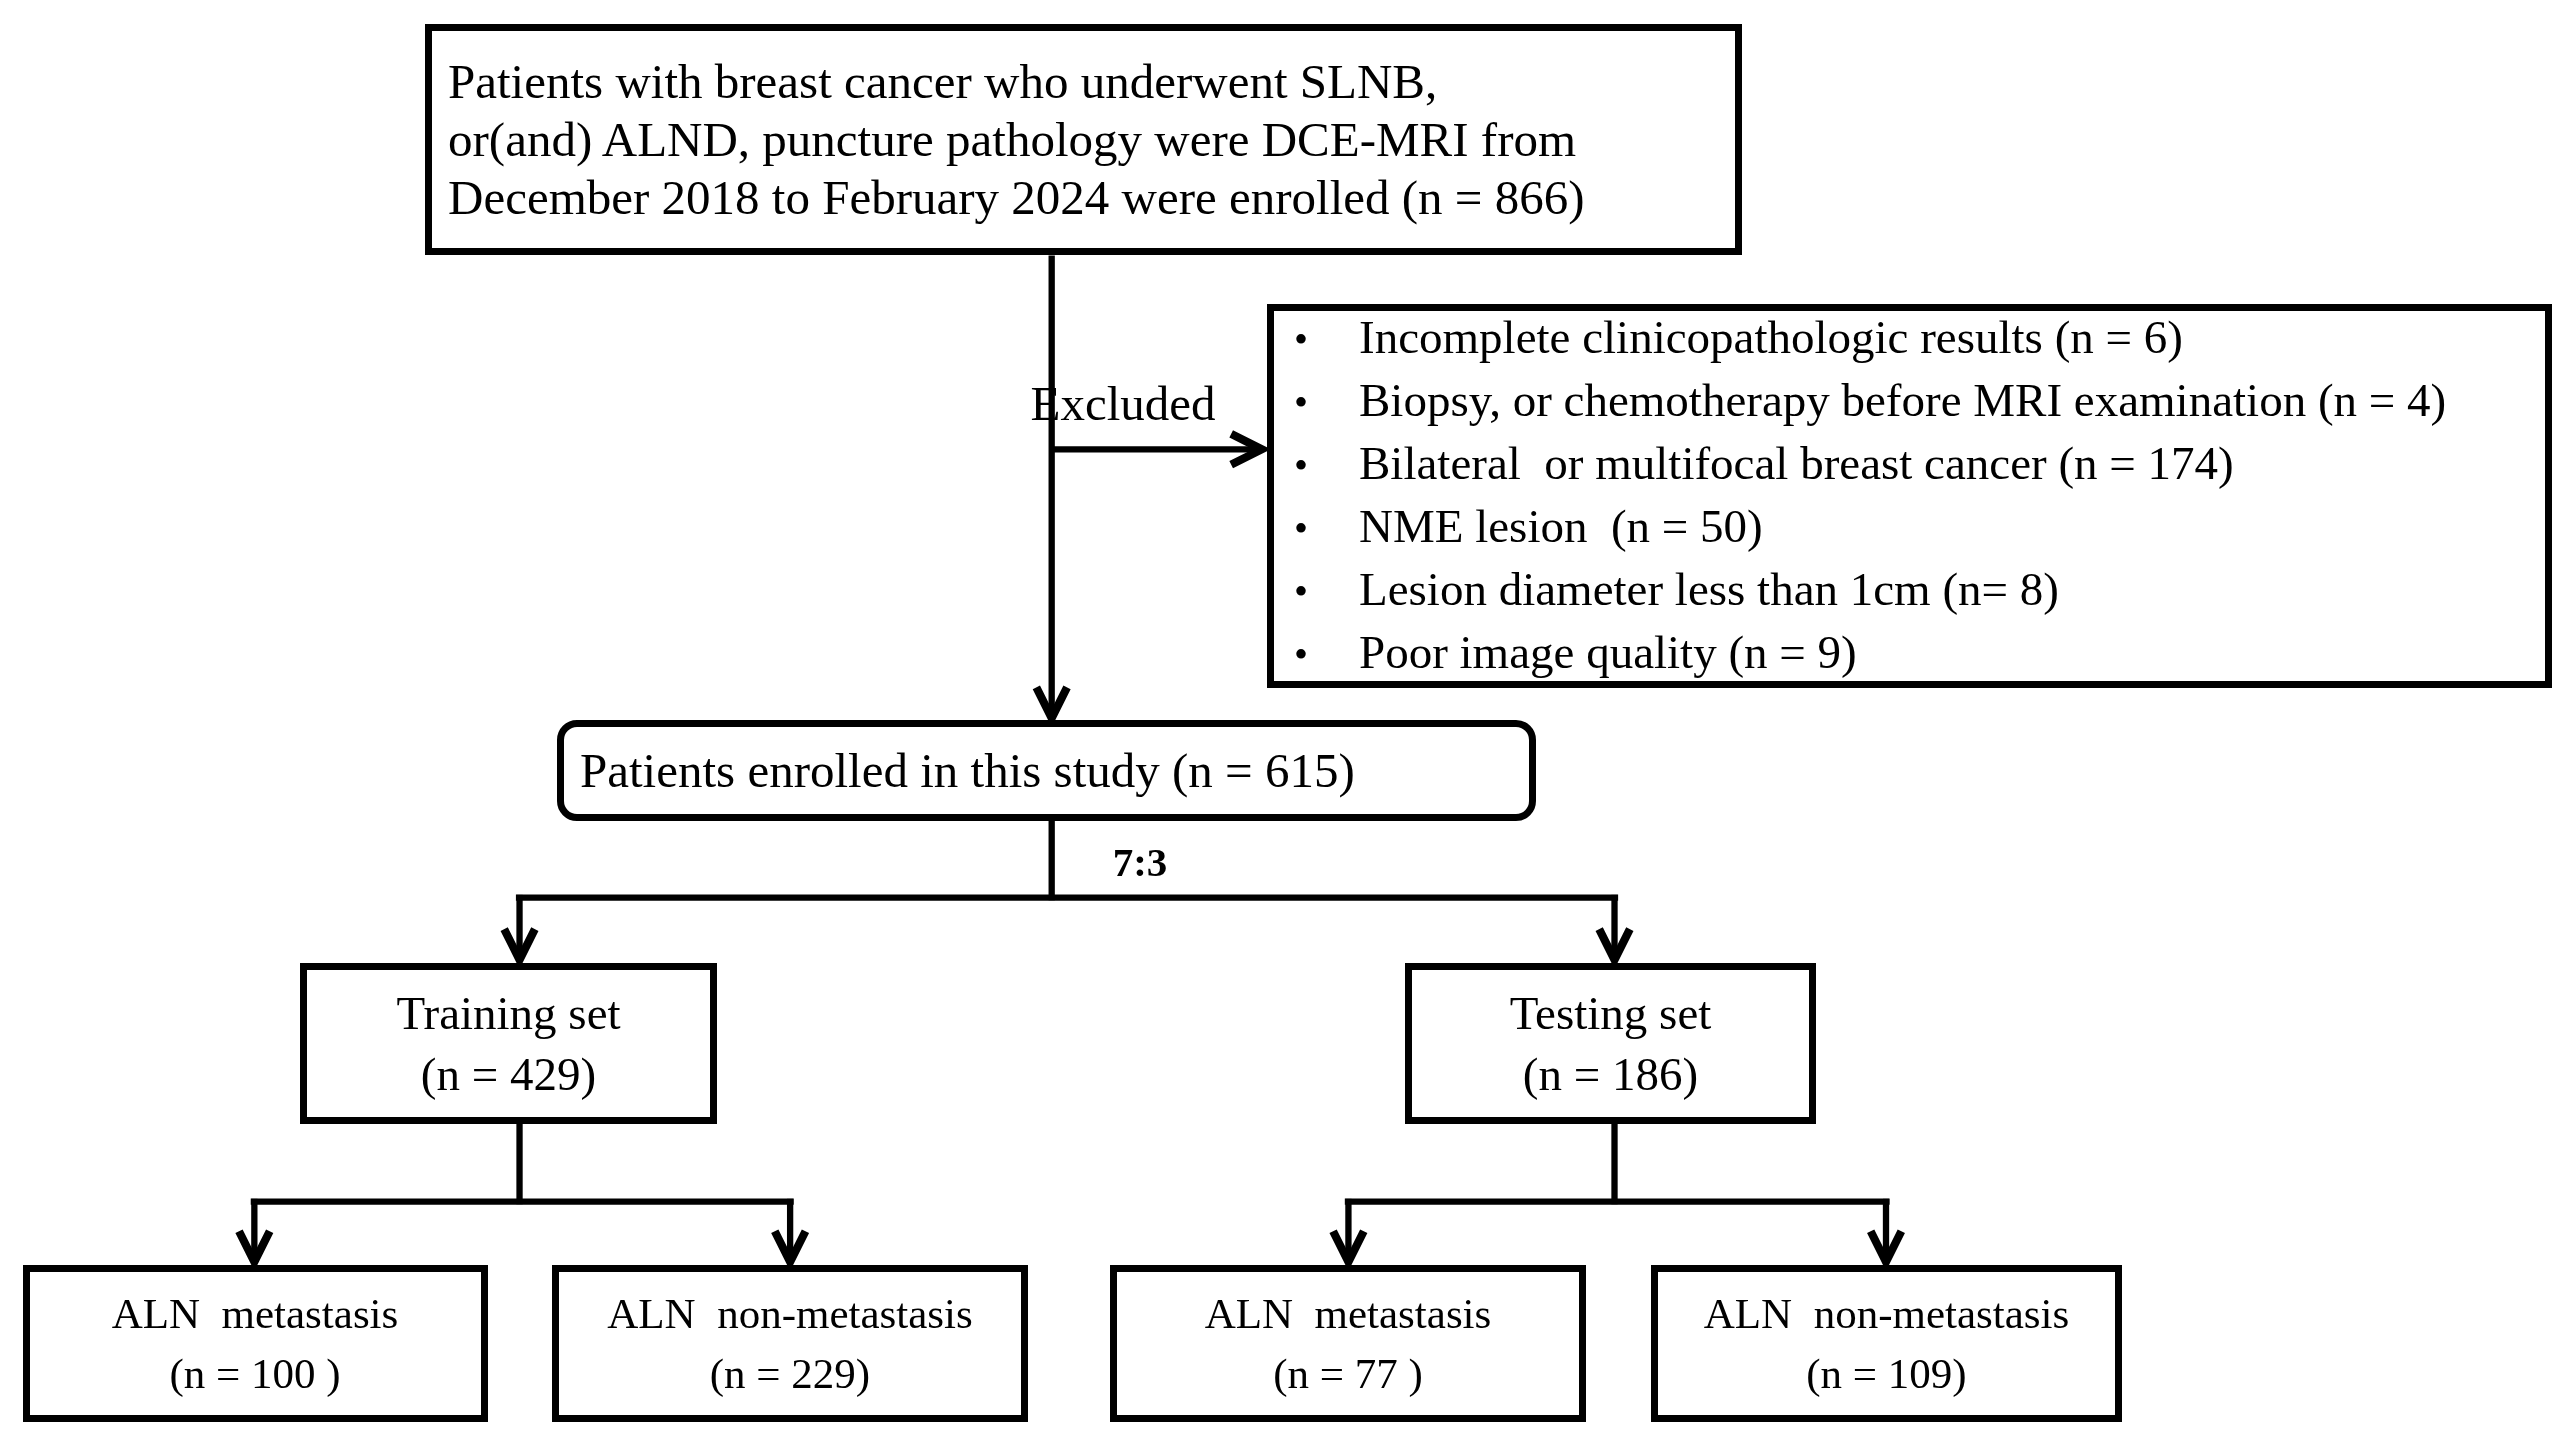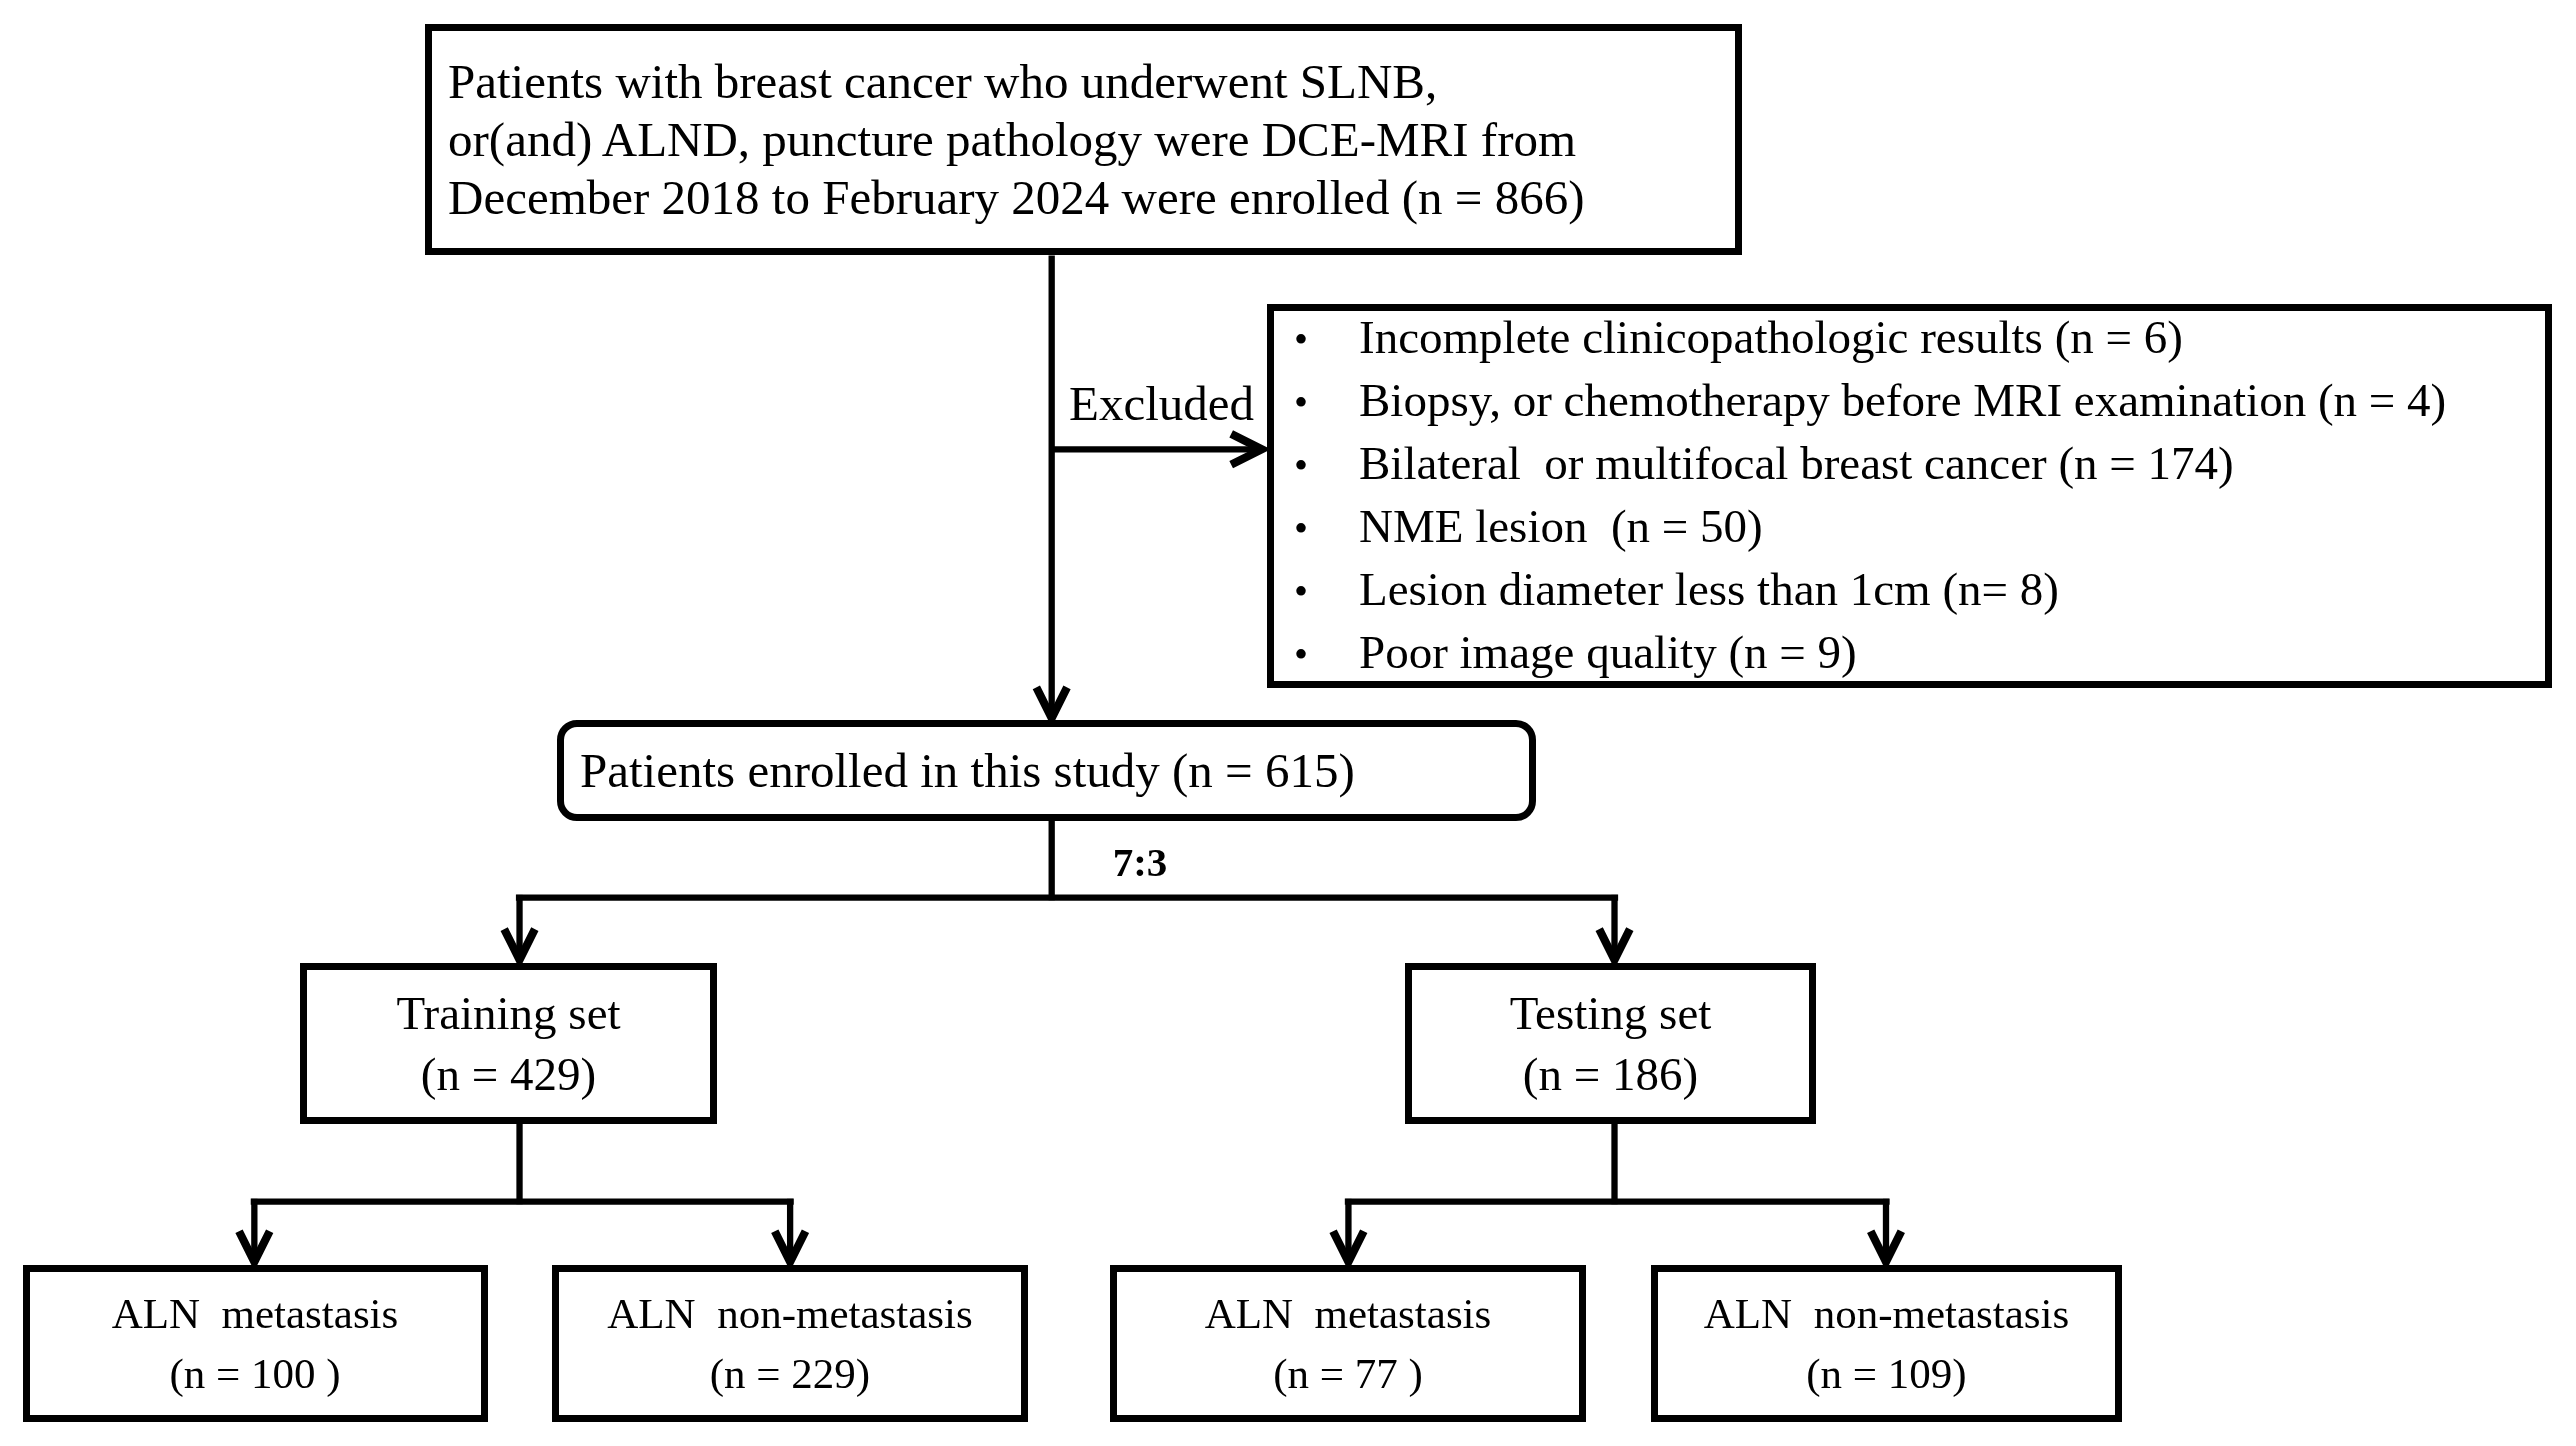--- a/index.html
+++ b/index.html
@@ -39,21 +39,21 @@
   .training-box{left:300px;top:963px;width:417px;height:161px;font-size:47px;line-height:61px;}
   .testing-box{left:1405px;top:963px;width:411px;height:161px;font-size:47px;line-height:61px;justify-content:center;}
   
   .aln{height:157px;top:1265px;font-size:43px;line-height:60px;}
   .aln1{left:22.5px;width:465px;}
   .aln2{left:552px;width:476px;}
   .aln3{left:1110px;width:476px;}
   .aln4{left:1651px;width:471px;}
   
   .label{position:absolute;white-space:pre;}
-  .excluded-label{left:992px;top:377px;width:262px;height:56px;font-size:49px;line-height:54px;text-align:right;}
+  .excluded-label{left:992px;top:377px;width:262px;height:56px;font-size:49px;line-height:54px;text-align:center;}
   .ratio-label{left:1064px;top:837px;width:152px;height:52px;font-size:41px;line-height:51px;text-align:center;font-weight:bold;}
 </style>
 </head>
 <body>
 
 <div class="canvas">
 
   <svg class="connectors" viewBox="0 0 2856 1604" xmlns="http://www.w3.org/2000/svg">
 
     <path class="stem" d="M1166 283 V796"></path>

